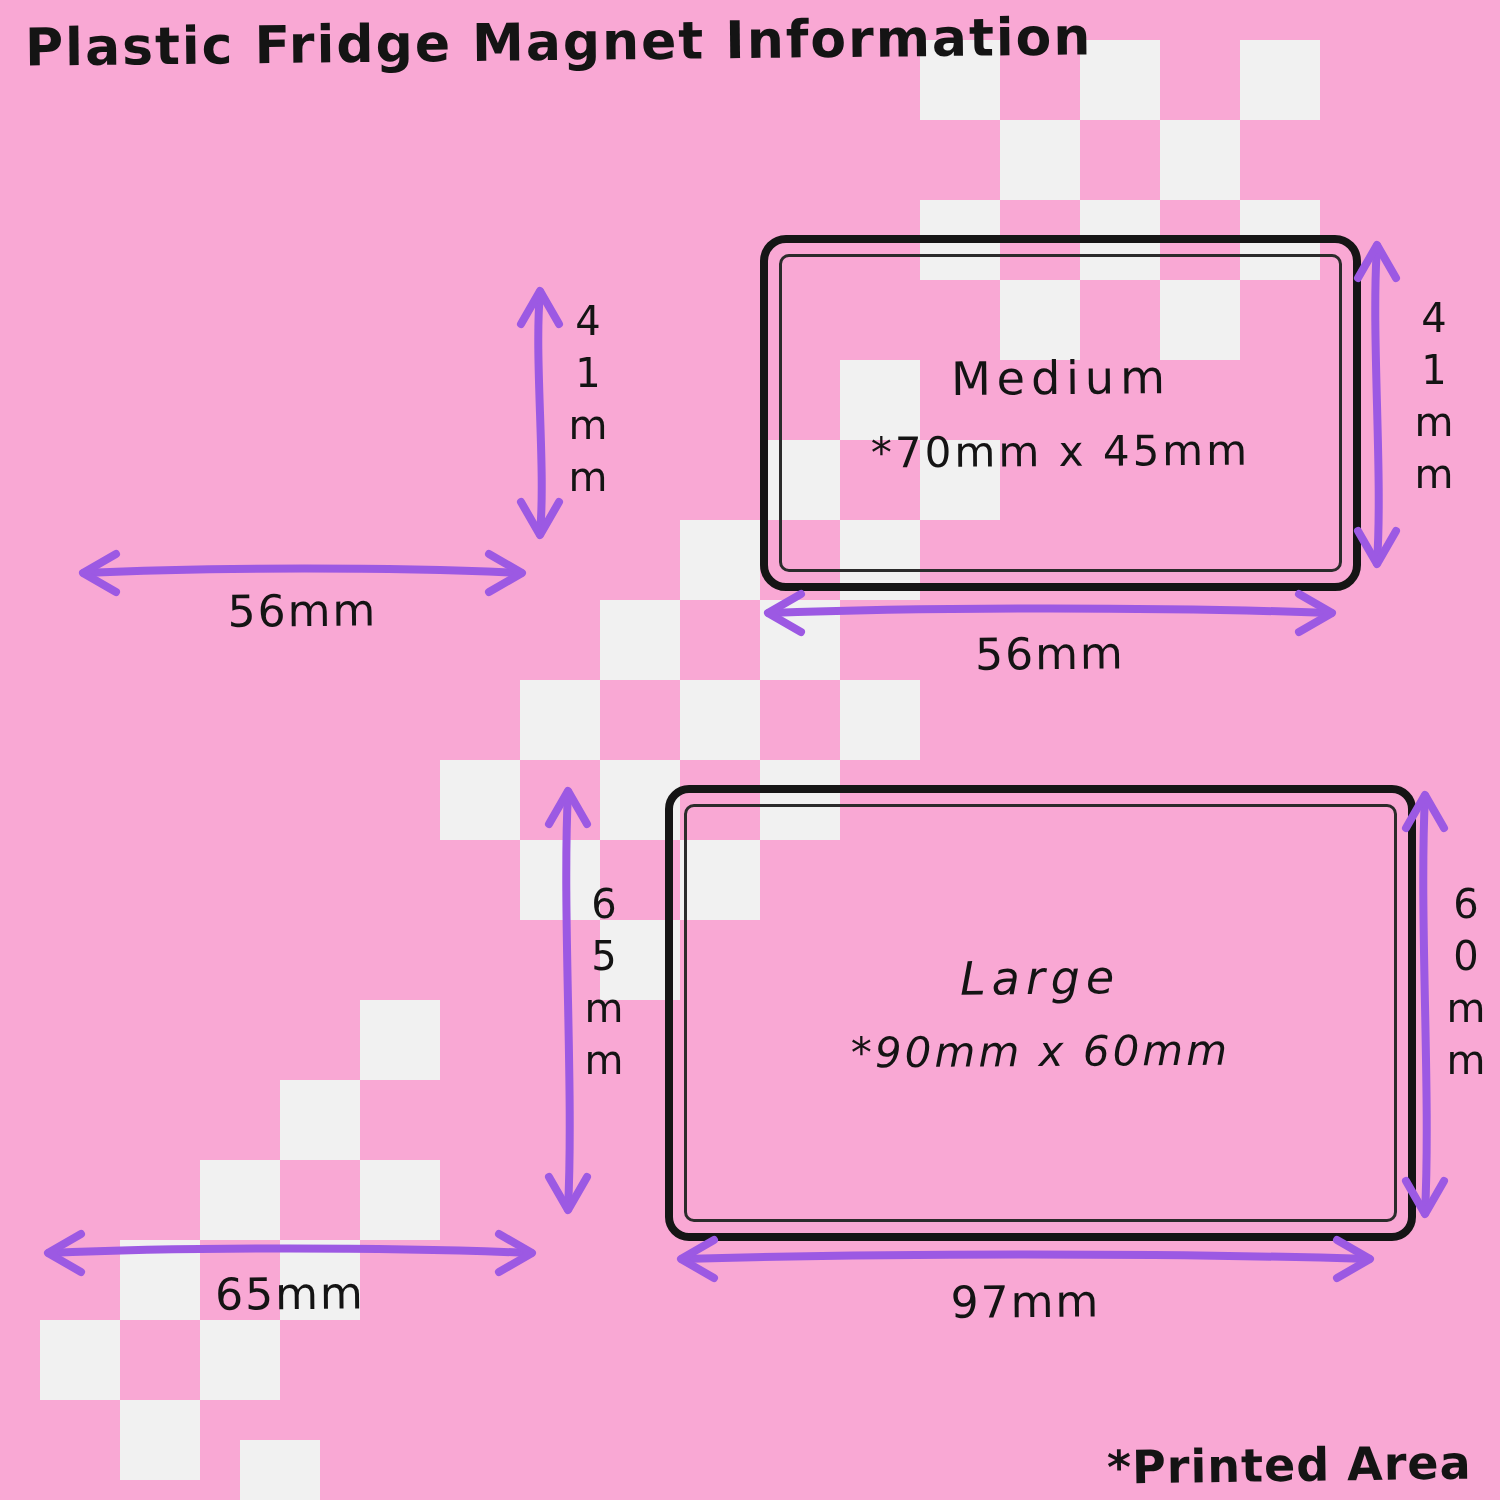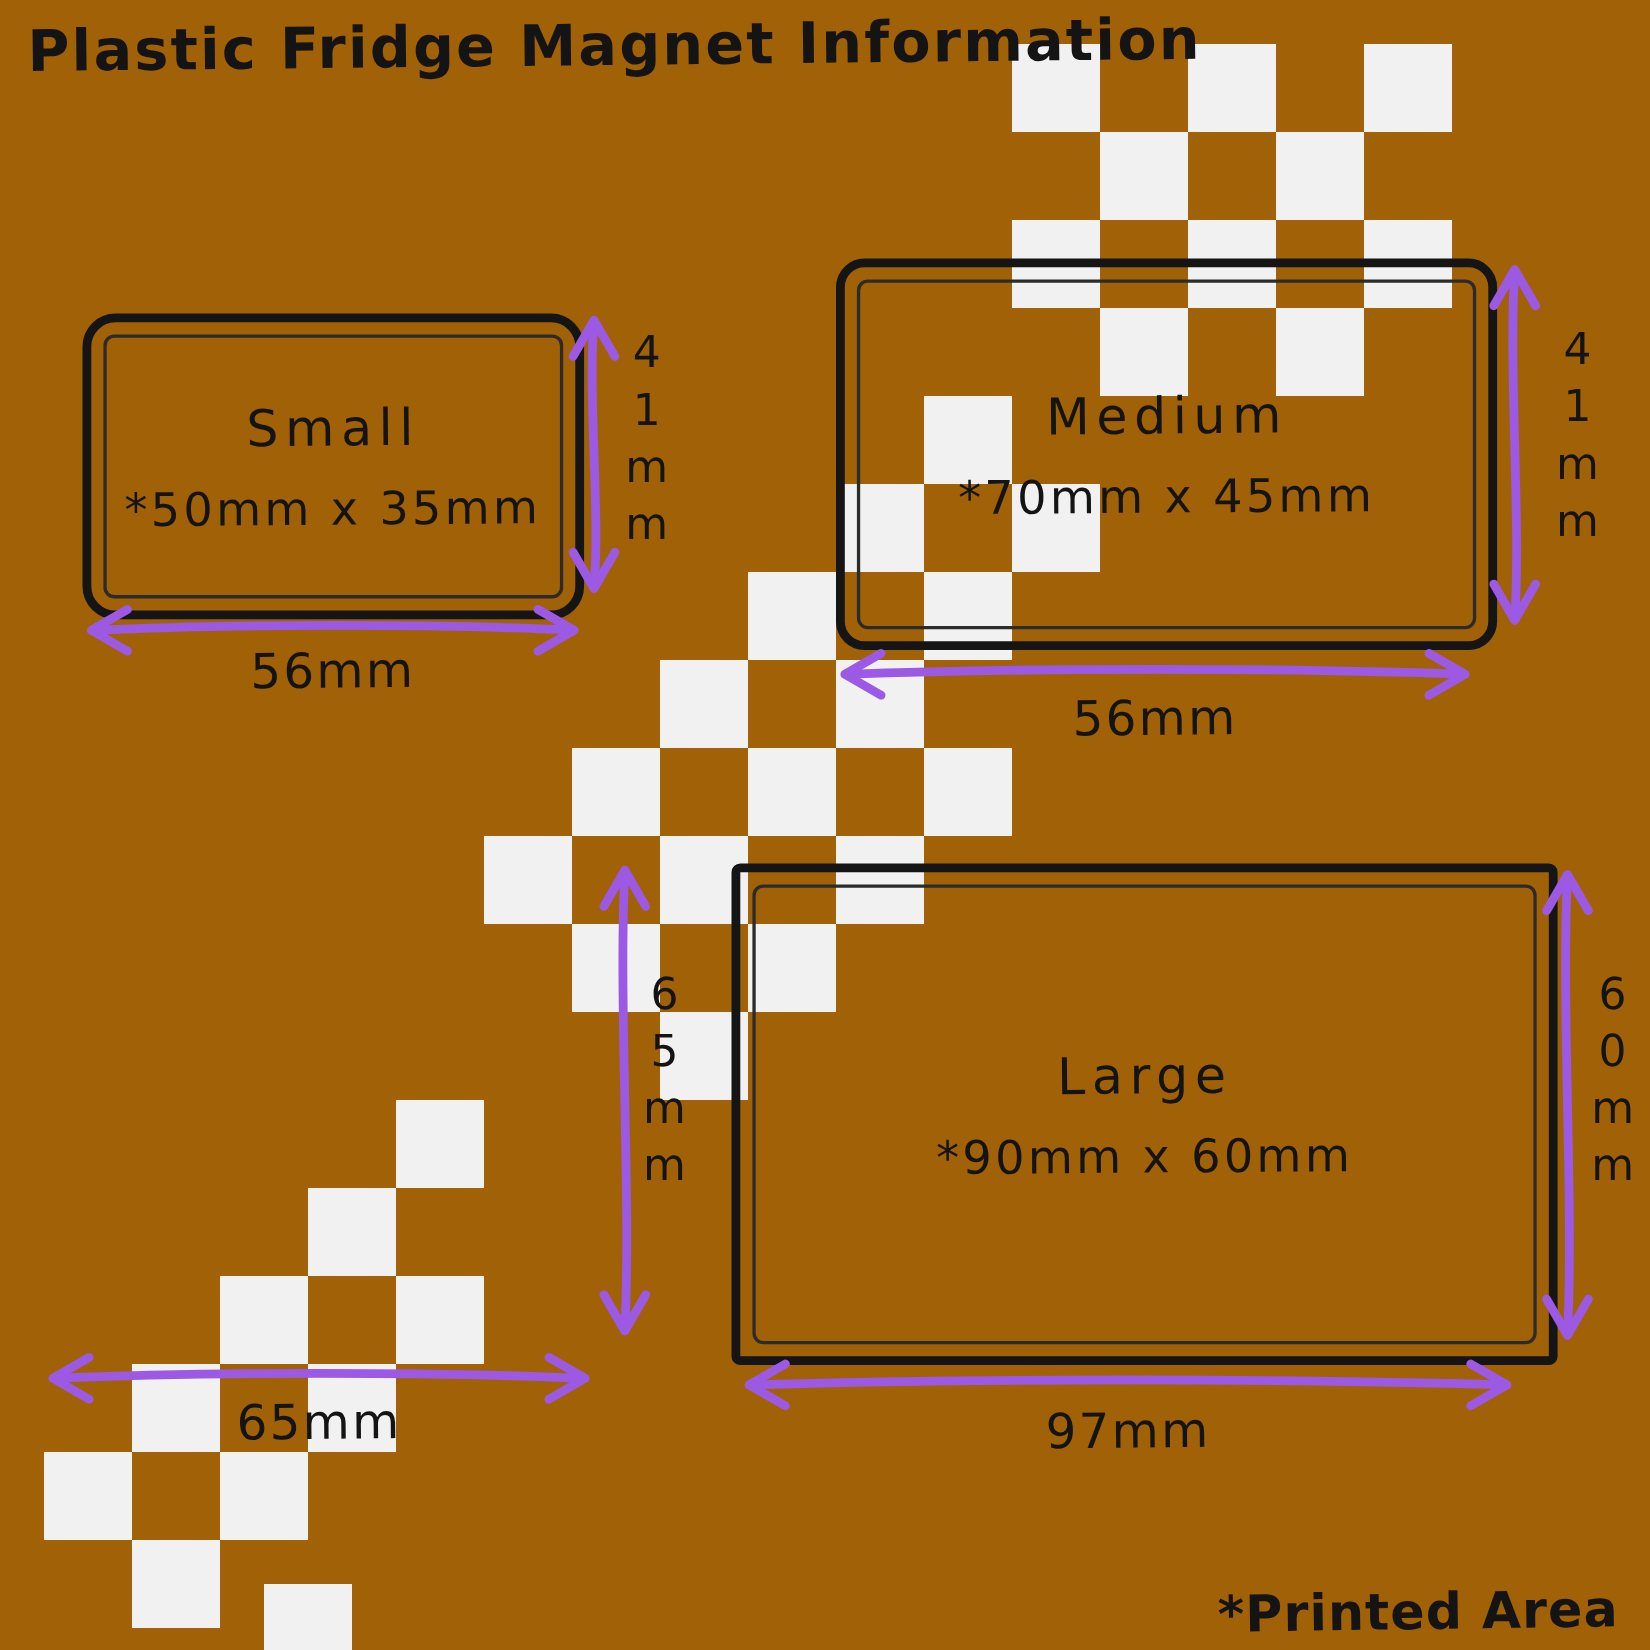--- a/index.html
+++ b/index.html
@@ -1,19 +1,19 @@
 <!DOCTYPE html>
 <html><head>
 <meta charset="utf-8">
 <style>
   html,body{margin:0;padding:0;background:#ffffff;}
   .canvas{
     position:relative;
     width:1500px;height:1500px;
-    background:#a16207;
+    background:#f9a8d4;
     overflow:hidden;
     font-family:"DejaVu Sans", sans-serif;
     color:#141414;
   }
   
   .watermark{
     position:absolute;left:0;top:0;width:80px;height:80px;
     background:transparent;z-index:0;
     box-shadow:
       920px 40px 0 0 #f1f1f1, 1000px 120px 0 0 #f1f1f1, 1080px 40px 0 0 #f1f1f1,
@@ -63,37 +63,31 @@
   .vchar{display:block;}
   .hlabel{
     position:absolute;
     font-size:44px;font-weight:500;text-align:center;letter-spacing:2px;
     transform:rotate(-0.5deg);
   }
   
   .m-small {left:75px; top:285px; width:440px; height:262px; border-radius:30px;}
   .m-medium{left:760px; top:235px; width:585px; height:340px; border-radius:26px;}
   .m-square{left:45px; top:785px; width:495px; height:430px; border-radius:14px; border-width:9px;}
-  .m-large {left:665px; top:785px; width:735px; height:440px; border-radius:8px;}
+  .m-large {left:665px; top:785px; width:735px; height:440px; border-radius:24px;font-style:italic;}
 </style>
 </head>
 <body>
 
 <div class="canvas">
 
   <div class="watermark"></div>
 
   <div class="page-title layer">Plastic Fridge Magnet Information</div>
 
-  <div class="magnet m-small layer">
-    <div class="magnet-inner">
-      <div class="magnet-name">Small</div>
-      <div class="magnet-printed">*50mm x 35mm</div>
-    </div>
-  </div>
   <svg class="arrow layer" style="left:515px;top:278px;" width="50" height="270" viewBox="0 0 50 270">
     <g stroke-width="8" fill="none" stroke-linecap="round" stroke-linejoin="round" stroke="#9c59e3">
       <path d="M 25 14 C 19 81, 31 189, 25 256"></path>
       <path d="M 6 46 L 25 13 L 44 46"></path>
       <path d="M 6 224 L 25 257 L 44 224"></path>
     </g>
   </svg>
   <div class="vlabel layer" style="left:558px;top:295px;">
       <span class="vchar">4</span>
       <span class="vchar">1</span>

